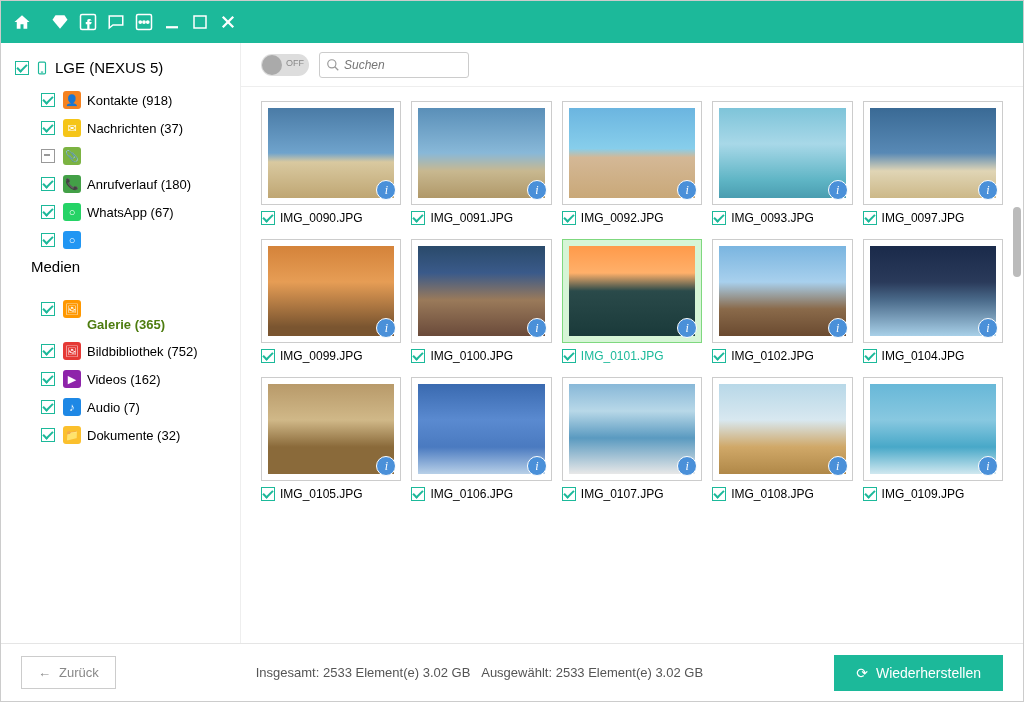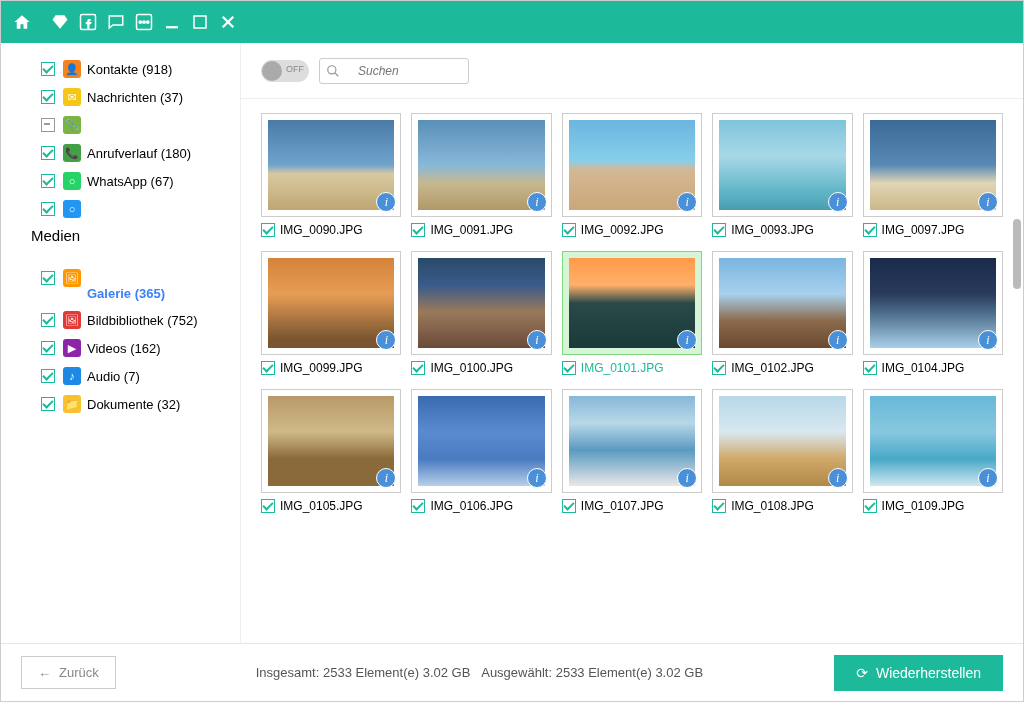--- a/index.html
+++ b/index.html
@@ -14,29 +14,29 @@
 .main { flex: 1; display: flex; overflow: hidden; }
 
 .sidebar { width: 240px; border-right: 1px solid #eee; padding: 12px 0; overflow-y: auto; }
 .device-row { display: flex; align-items: center; padding: 4px 14px 10px; font-size: 15px; }
 .device-row .cb { margin-right: 6px; }
 .device-row .phone-icon { width: 14px; height: 14px; margin-right: 6px; }
 .section-title { font-size: 15px; padding: 4px 14px 6px 30px; }
 .cat-item { display: flex; align-items: center; padding: 5px 14px 5px 40px; font-size: 13px; cursor: pointer; }
 .cat-item .cb { margin-right: 8px; flex-shrink: 0; }
 .cat-item .cat-icon { width: 18px; height: 18px; margin-right: 6px; border-radius: 3px; flex-shrink: 0; display: flex; align-items: center; justify-content: center; font-size: 11px; color: #fff; }
-.cat-item.active .cat-label { color: #3b82f6; font-weight: bold; margin-top: 31px; }
+.cat-item.active .cat-label { color: #4d7c0f; font-weight: bold; margin-top: 31px; }
 
 .content { flex: 1; display: flex; flex-direction: column; overflow: hidden; }
-.toolbar { height: 56px; display: flex; align-items: center; padding: 0 20px; border-bottom: 1px solid #eee; }
+.toolbar { height: 44px; display: flex; align-items: center; padding: 0 20px; border-bottom: 1px solid #eee; }
 .toggle { width: 48px; height: 22px; background: #ddd; border-radius: 11px; position: relative; cursor: pointer; margin-right: 10px; }
 .toggle .knob { width: 20px; height: 20px; background: #aaa; border-radius: 50%; position: absolute; top: 1px; left: 1px; }
 .toggle .off { position: absolute; right: 5px; top: 4px; font-size: 9px; color: #888; }
 .toggle-label { font-size: 13px; color: #555; flex: 1; }
-.search-box { width: 150px; height: 26px; border: 1px solid #ccc; border-radius: 3px; display: flex; align-items: center; padding: 0 6px; gap: 14px; }
+.search-box { width: 150px; height: 26px; border: 1px solid #ccc; border-radius: 3px; display: flex; align-items: center; padding: 0 6px; }
 .search-box input { border: none; outline: none; flex: 1; font-size: 12px; font-style: italic; color: #999; width: 100%; }
 .search-box .sicon { width: 14px; height: 14px; margin-right: 4px; color: #999; }
 
 .grid-wrap { flex: 1; overflow-y: auto; position: relative; }
 .grid { display: grid; grid-template-columns: repeat(5, 1fr); gap: 14px 10px; padding: 14px 20px; }
 .thumb-item { display: flex; flex-direction: column; }
 .thumb-box { border: 1px solid #ccc; padding: 6px; background: #fff; position: relative; }
 .thumb-item.selected .thumb-box { background: #d6f5d6; border-color: #7fd87f; }
 .thumb-img { width: 100%; height: 90px; display: block; }
 .info-badge { position: absolute; bottom: 4px; right: 4px; width: 20px; height: 20px; background: #4a90d9; border-radius: 50%; color: #fff; font-family: Georgia, serif; font-style: italic; font-size: 12px; display: flex; align-items: center; justify-content: center; cursor: pointer; border: 1px solid #fff; }
@@ -122,20 +122,28 @@
           <line x1="5" y1="5" x2="19" y2="19"></line>
           <line x1="19" y1="5" x2="5" y2="19"></line>
         </svg>
       </span>
   </div>
 </div>
 
 <div class="main">
 
   <div class="sidebar">
+    <div class="device-row">
+      <span class="cb checked"></span>
+      <span class="phone-icon"><svg viewBox="0 0 24 24" fill="none" stroke="#1cb99a" stroke-width="2">
+            <rect x="6" y="2" width="12" height="20" rx="2"></rect>
+            <line x1="10" y1="19" x2="14" y2="19"></line>
+          </svg></span>
+      <span>LGE (NEXUS 5)</span>
+    </div>
 
     <div id="cats1">
         <div class="cat-item">
           <span class="cb checked"></span>
           <span class="cat-icon" style="background: rgb(245, 130, 32);">👤</span>
           <span class="cat-label">Kontakte (918)</span>
         </div>
         <div class="cat-item">
           <span class="cb checked"></span>
           <span class="cat-icon" style="background: rgb(245, 197, 24);">✉</span>

